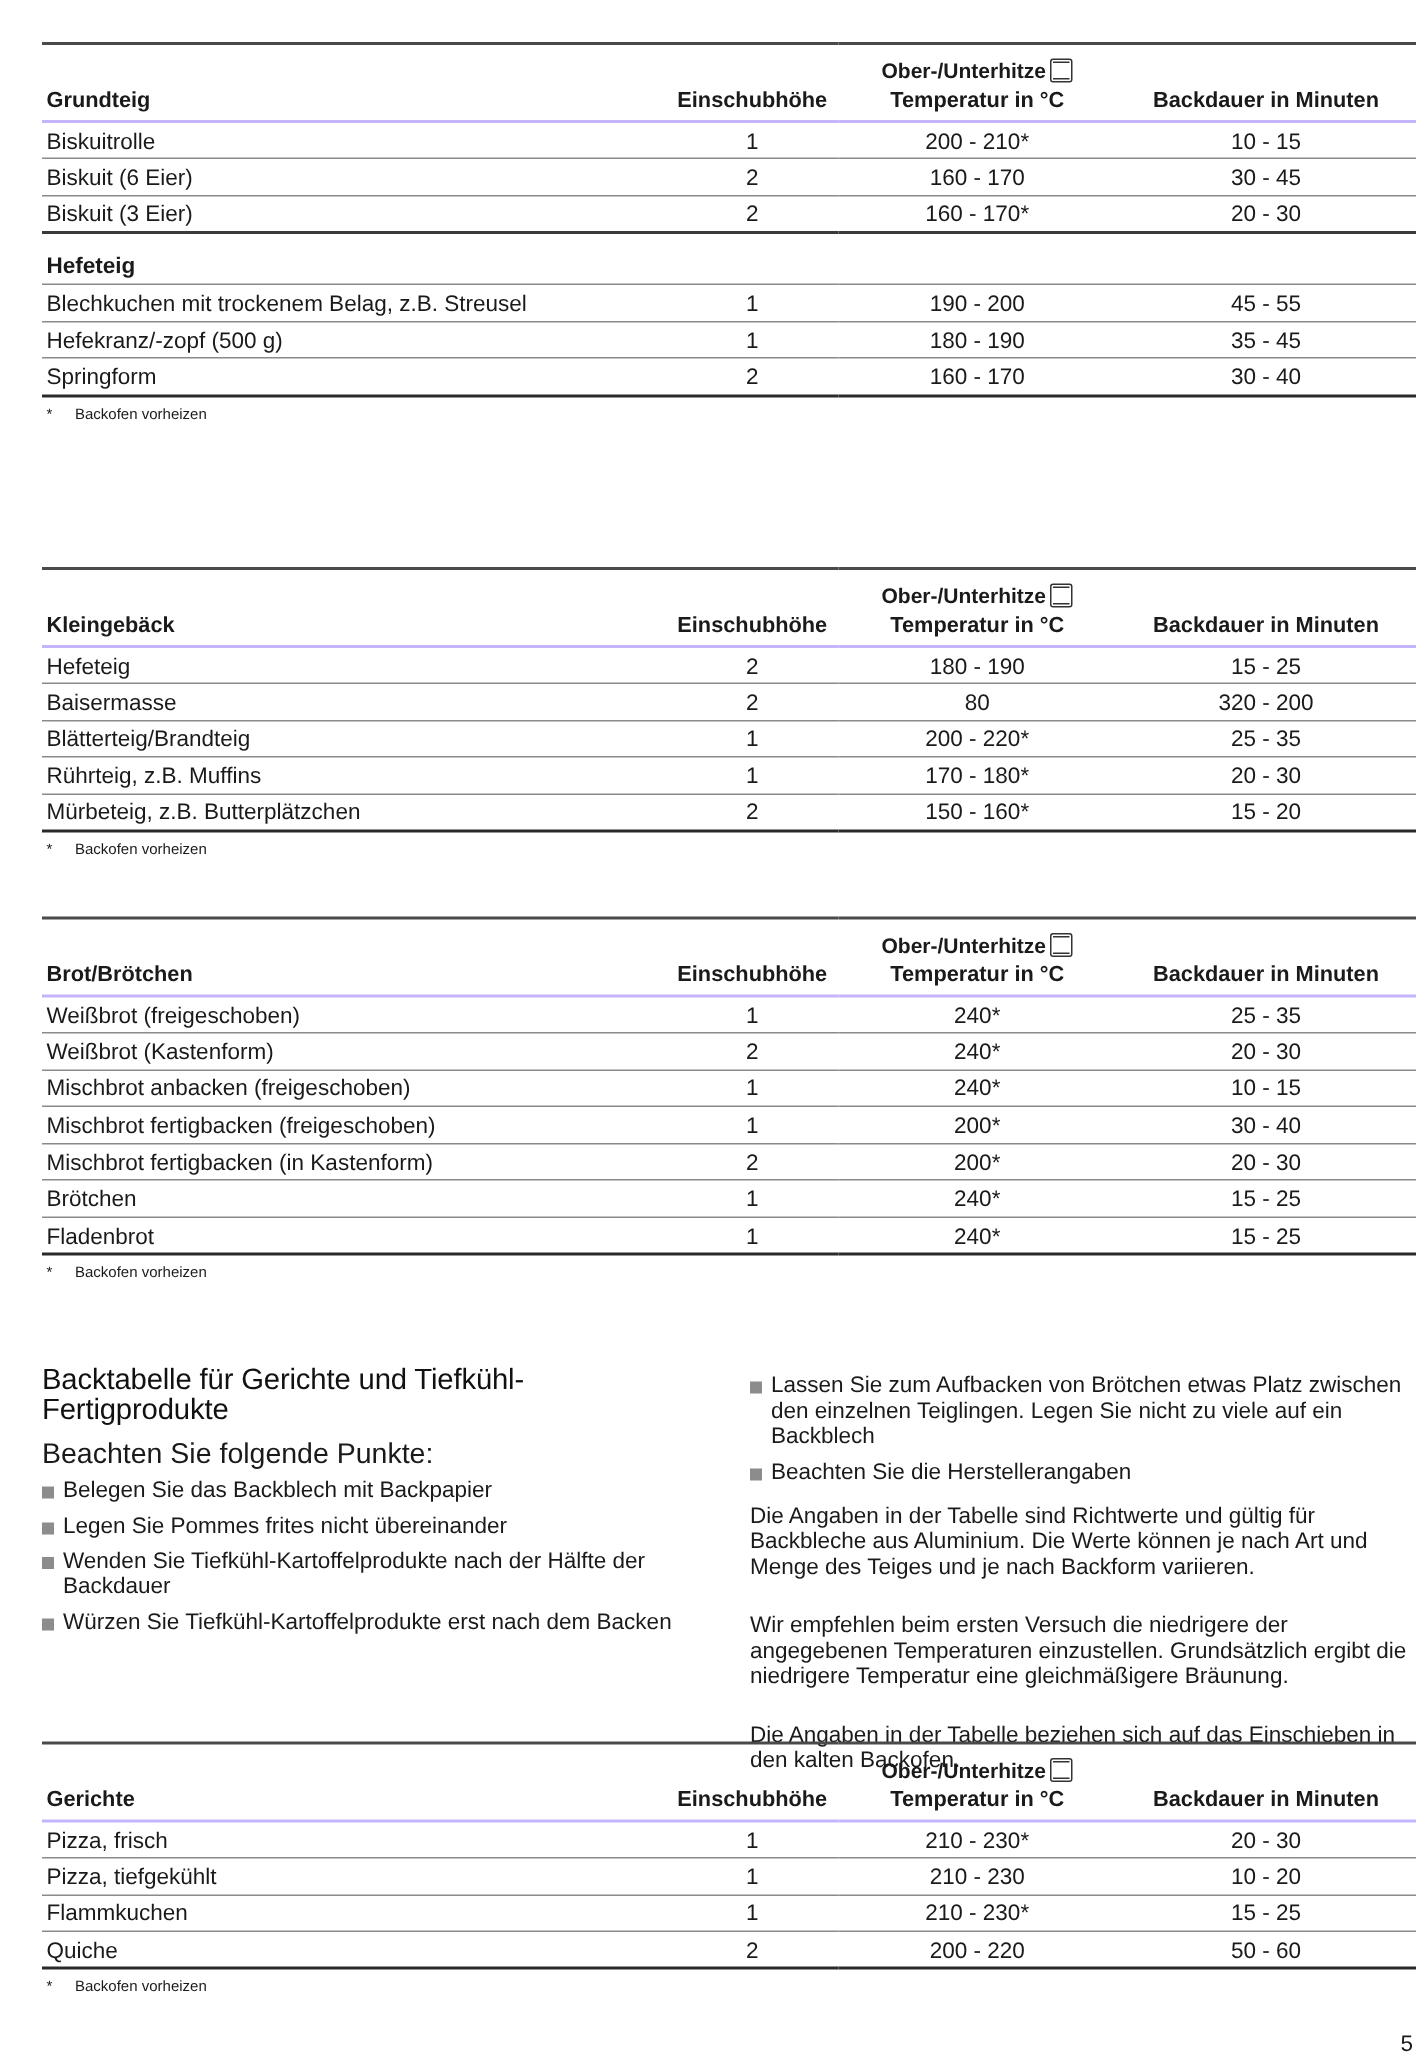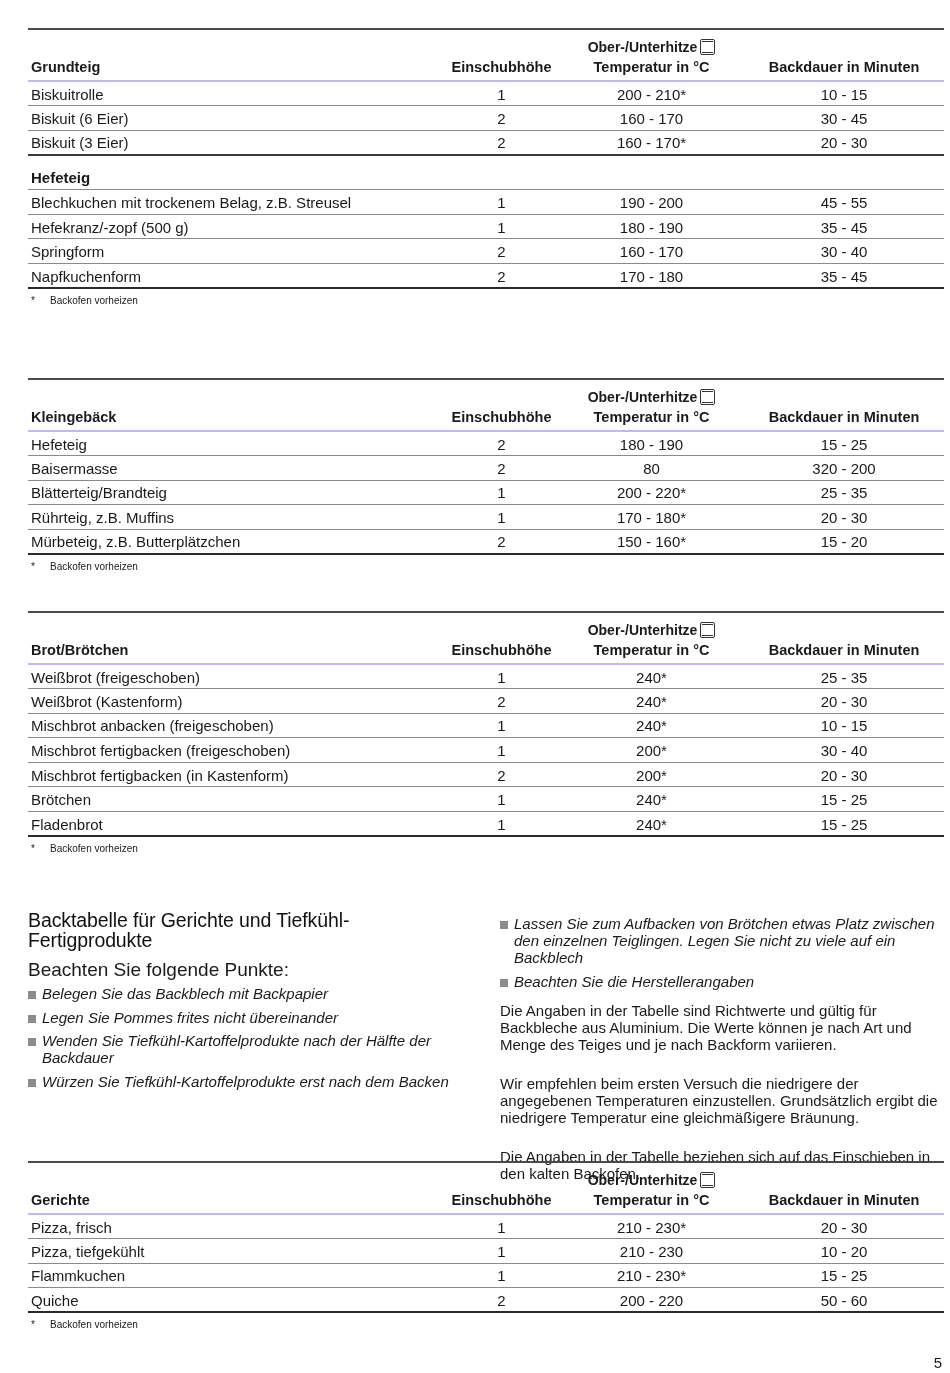--- a/index.html
+++ b/index.html
@@ -65,21 +65,20 @@
   .col-right { position: absolute; left: 472px; top: 5px; width: 444px; }
   .section-title {
     font-size: 19.5px; font-weight: normal; line-height: 20px; letter-spacing: -0.1px;
     color: #111;
   }
   .intro { font-size: 19px; margin-top: 11px; line-height: 18px; }
   ul.bullets { list-style: none; margin-top: 6px; }
   ul.bullets li {
     position: relative; padding-left: 14px; font-size: 15px; line-height: 17px;
     margin-bottom: 6.5px;
-    font-style: italic;
   }
   ul.bullets li::before {
     content: ""; position: absolute; left: 0; top: 6px;
     width: 8px; height: 8px; background: #8c8c8c;
   }
   .col-right ul.bullets { margin-top: 0; }
   .col-right p { font-size: 15px; line-height: 17px; margin-top: 22px; }
   .col-right ul + p { margin-top: 12px; }
 
   
@@ -154,26 +153,20 @@
           <td class="name-col">Hefekranz/-zopf (500 g)</td>
           <td>1</td>
           <td>180 - 190</td>
           <td>35 - 45</td>
         </tr>
         <tr>
           <td class="name-col">Springform</td>
           <td>2</td>
           <td>160 - 170</td>
           <td>30 - 40</td>
-        </tr>
-        <tr>
-          <td class="name-col">Napfkuchenform</td>
-          <td>2</td>
-          <td>170 - 180</td>
-          <td>35 - 45</td>
         </tr>
       </tbody>
     </table>
     <div class="footnote"><span class="star">*</span><span>Backofen vorheizen</span></div>
   </div>
 
   <div id="t2">
     <table class="bake-table">
       <colgroup>
           <col class="c-name">

